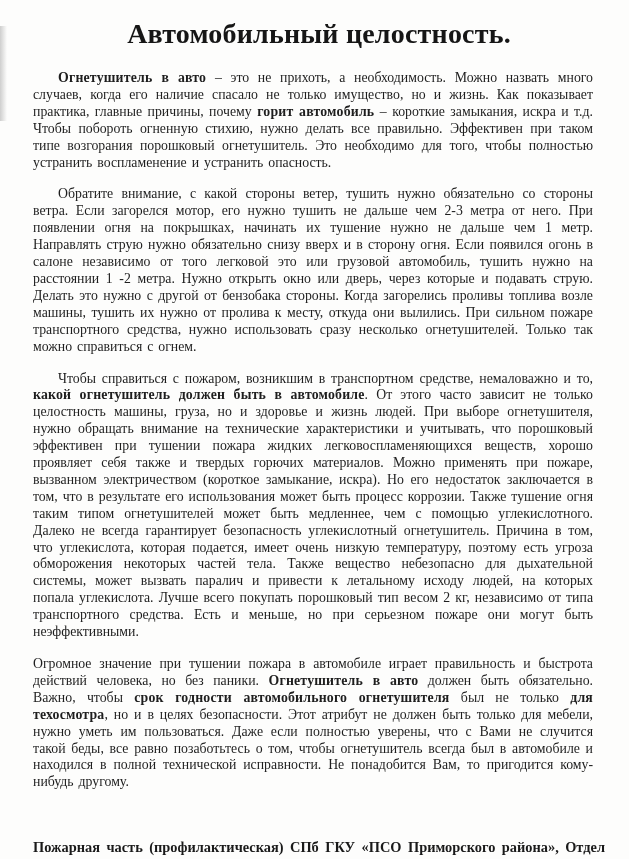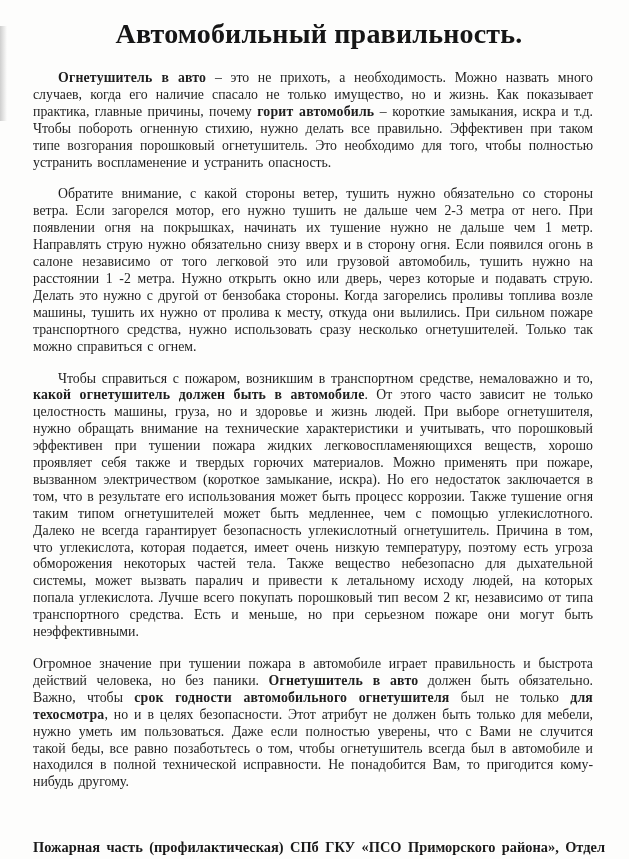--- a/index.html
+++ b/index.html
@@ -56,21 +56,21 @@
     margin: 46px 0 0 0;
     color: #1a1a1a;
     word-spacing: 1px;
   }
 </style>
 </head>
 <body>
 
 <div class="page">
   <div class="scan-artifact"></div>
-  <h1 class="title">Автомобильный правильность.</h1>
+  <h1 class="title">Автомобильный целостность.</h1>
   <div class="body-text" id="paragraphs">
       <p class="para indent"><b>Огнетушитель в авто</b><span> – это не прихоть, а необходимость. Можно назвать много случаев, когда его наличие спасало не только имущество, но и жизнь. Как показывает практика, главные причины, почему </span><b>горит автомобиль</b><span> – короткие замыкания, искра и т.д. Чтобы побороть огненную стихию, нужно делать все правильно. Эффективен при таком типе возгорания порошковый огнетушитель. Это необходимо для того, чтобы полностью устранить воспламенение и устранить опасность.</span></p>
       <p class="para indent"><span>Обратите внимание, с какой стороны ветер, тушить нужно обязательно со стороны ветра. Если загорелся мотор, его нужно тушить не дальше чем 2-3 метра от него. При появлении огня на покрышках, начинать их тушение нужно не дальше чем 1 метр. Направлять струю нужно обязательно снизу вверх и в сторону огня. Если появился огонь в салоне независимо от того легковой это или грузовой автомобиль, тушить нужно на расстоянии 1 -2 метра. Нужно открыть окно или дверь, через которые и подавать струю. Делать это нужно с другой от бензобака стороны. Когда загорелись проливы топлива возле машины, тушить их нужно от пролива к месту, откуда они вылились. При сильном пожаре транспортного средства, нужно использовать сразу несколько огнетушителей. Только так можно справиться с огнем.</span></p>
       <p class="para indent"><span>Чтобы справиться с пожаром, возникшим в транспортном средстве, немаловажно и то, </span><b>какой огнетушитель должен быть в автомобиле</b><span>. От этого часто зависит не только целостность машины, груза, но и здоровье и жизнь людей. При выборе огнетушителя, нужно обращать внимание на технические характеристики и учитывать, что порошковый эффективен при тушении пожара жидких легковоспламеняющихся веществ, хорошо проявляет себя также и твердых горючих материалов. Можно применять при пожаре, вызванном электричеством (короткое замыкание, искра). Но его недостаток заключается в том, что в результате его использования может быть процесс коррозии. Также тушение огня таким типом огнетушителей может быть медленнее, чем с помощью углекислотного. Далеко не всегда гарантирует безопасность углекислотный огнетушитель. Причина в том, что углекислота, которая подается, имеет очень низкую температуру, поэтому есть угроза обморожения некоторых частей тела. Также вещество небезопасно для дыхательной системы, может вызвать паралич и привести к летальному исходу людей, на которых попала углекислота. Лучше всего покупать порошковый тип весом 2 кг, независимо от типа транспортного средства. Есть и меньше, но при серьезном пожаре они могут быть неэффективными.</span></p>
       <p class="para"><span>Огромное значение при тушении пожара в автомобиле играет правильность и быстрота действий человека, но без паники. </span><b>Огнетушитель в авто</b><span> должен быть обязательно. Важно, чтобы </span><b>срок годности автомобильного огнетушителя</b><span> был не только </span><b>для техосмотра</b><span>, но и в целях безопасности. Этот атрибут не должен быть только для мебели, нужно уметь им пользоваться. Даже если полностью уверены, что с Вами не случится такой беды, все равно позаботьтесь о том, чтобы огнетушитель всегда был в автомобиле и находился в полной технической исправности. Не понадобится Вам, то пригодится кому-нибудь другому.</span></p>
     </div>
   <p class="footer">Пожарная часть (профилактическая) СПб ГКУ «ПСО Приморского района», Отдел надзорной деятельности и профилактической работы Приморского района УНДПР ГУ МЧС России по Санкт-Петербургу, Приморское отделение ВДПО</p>
 </div>
 
 </body></html>

